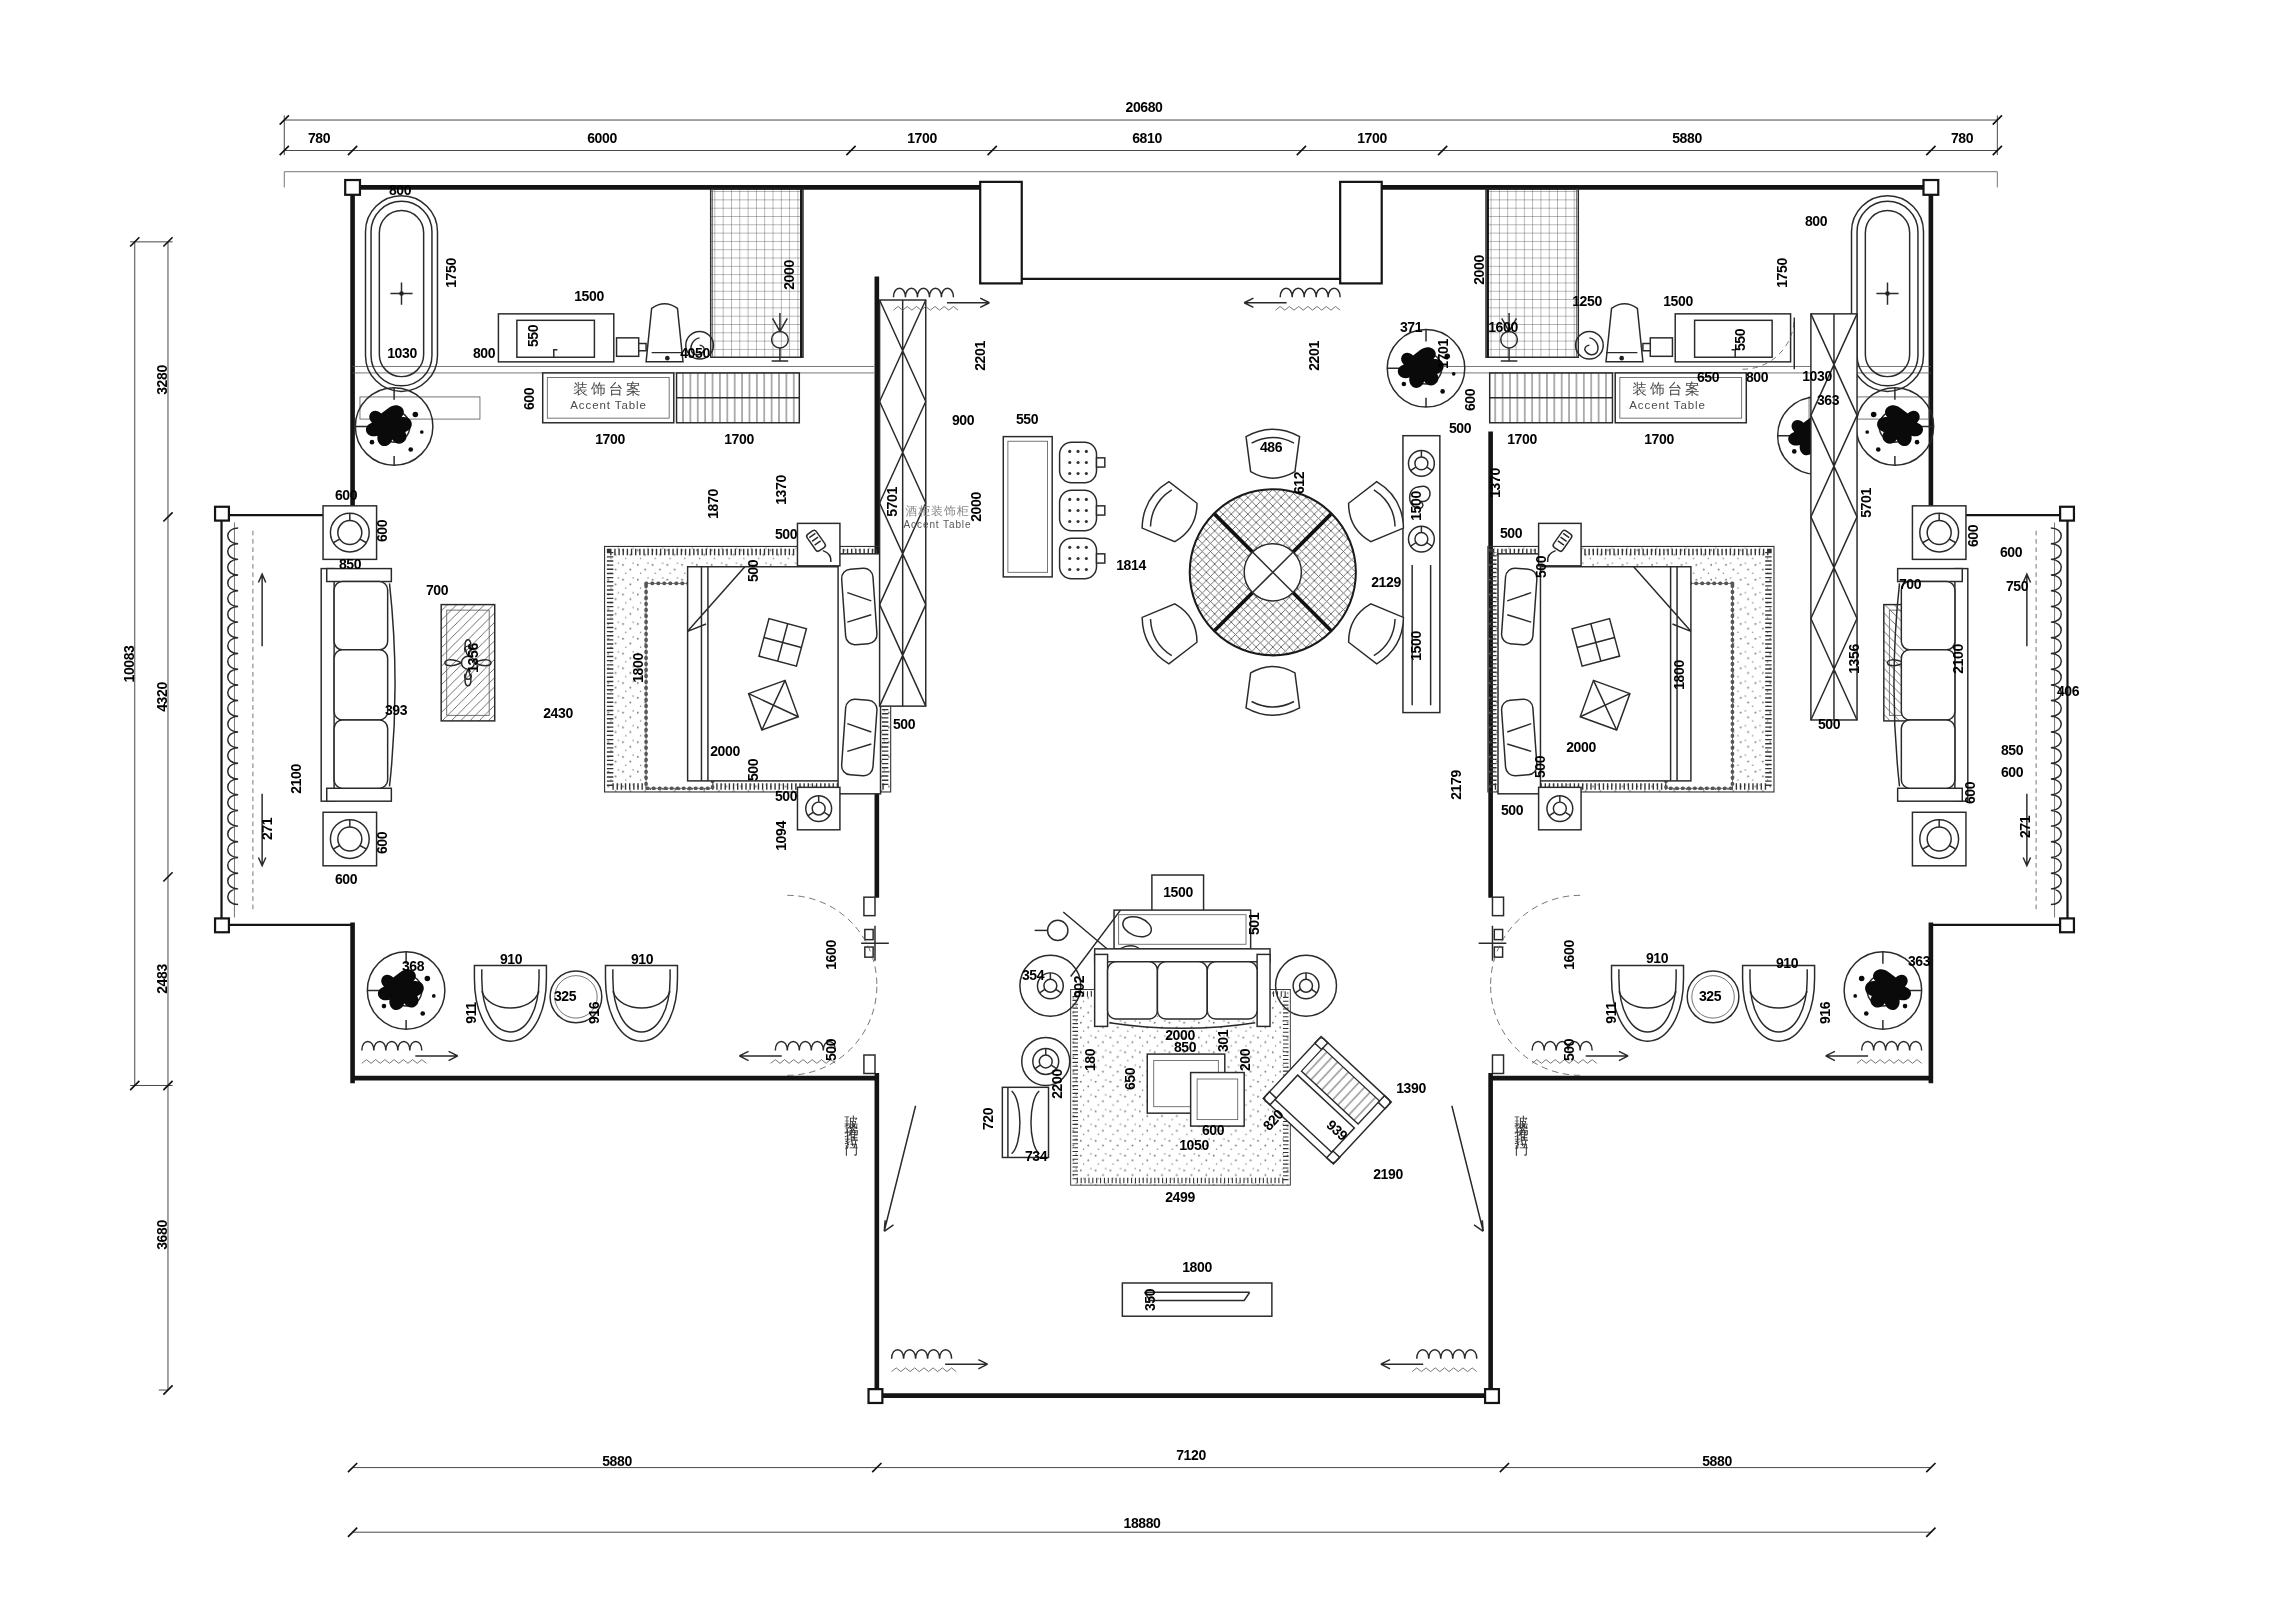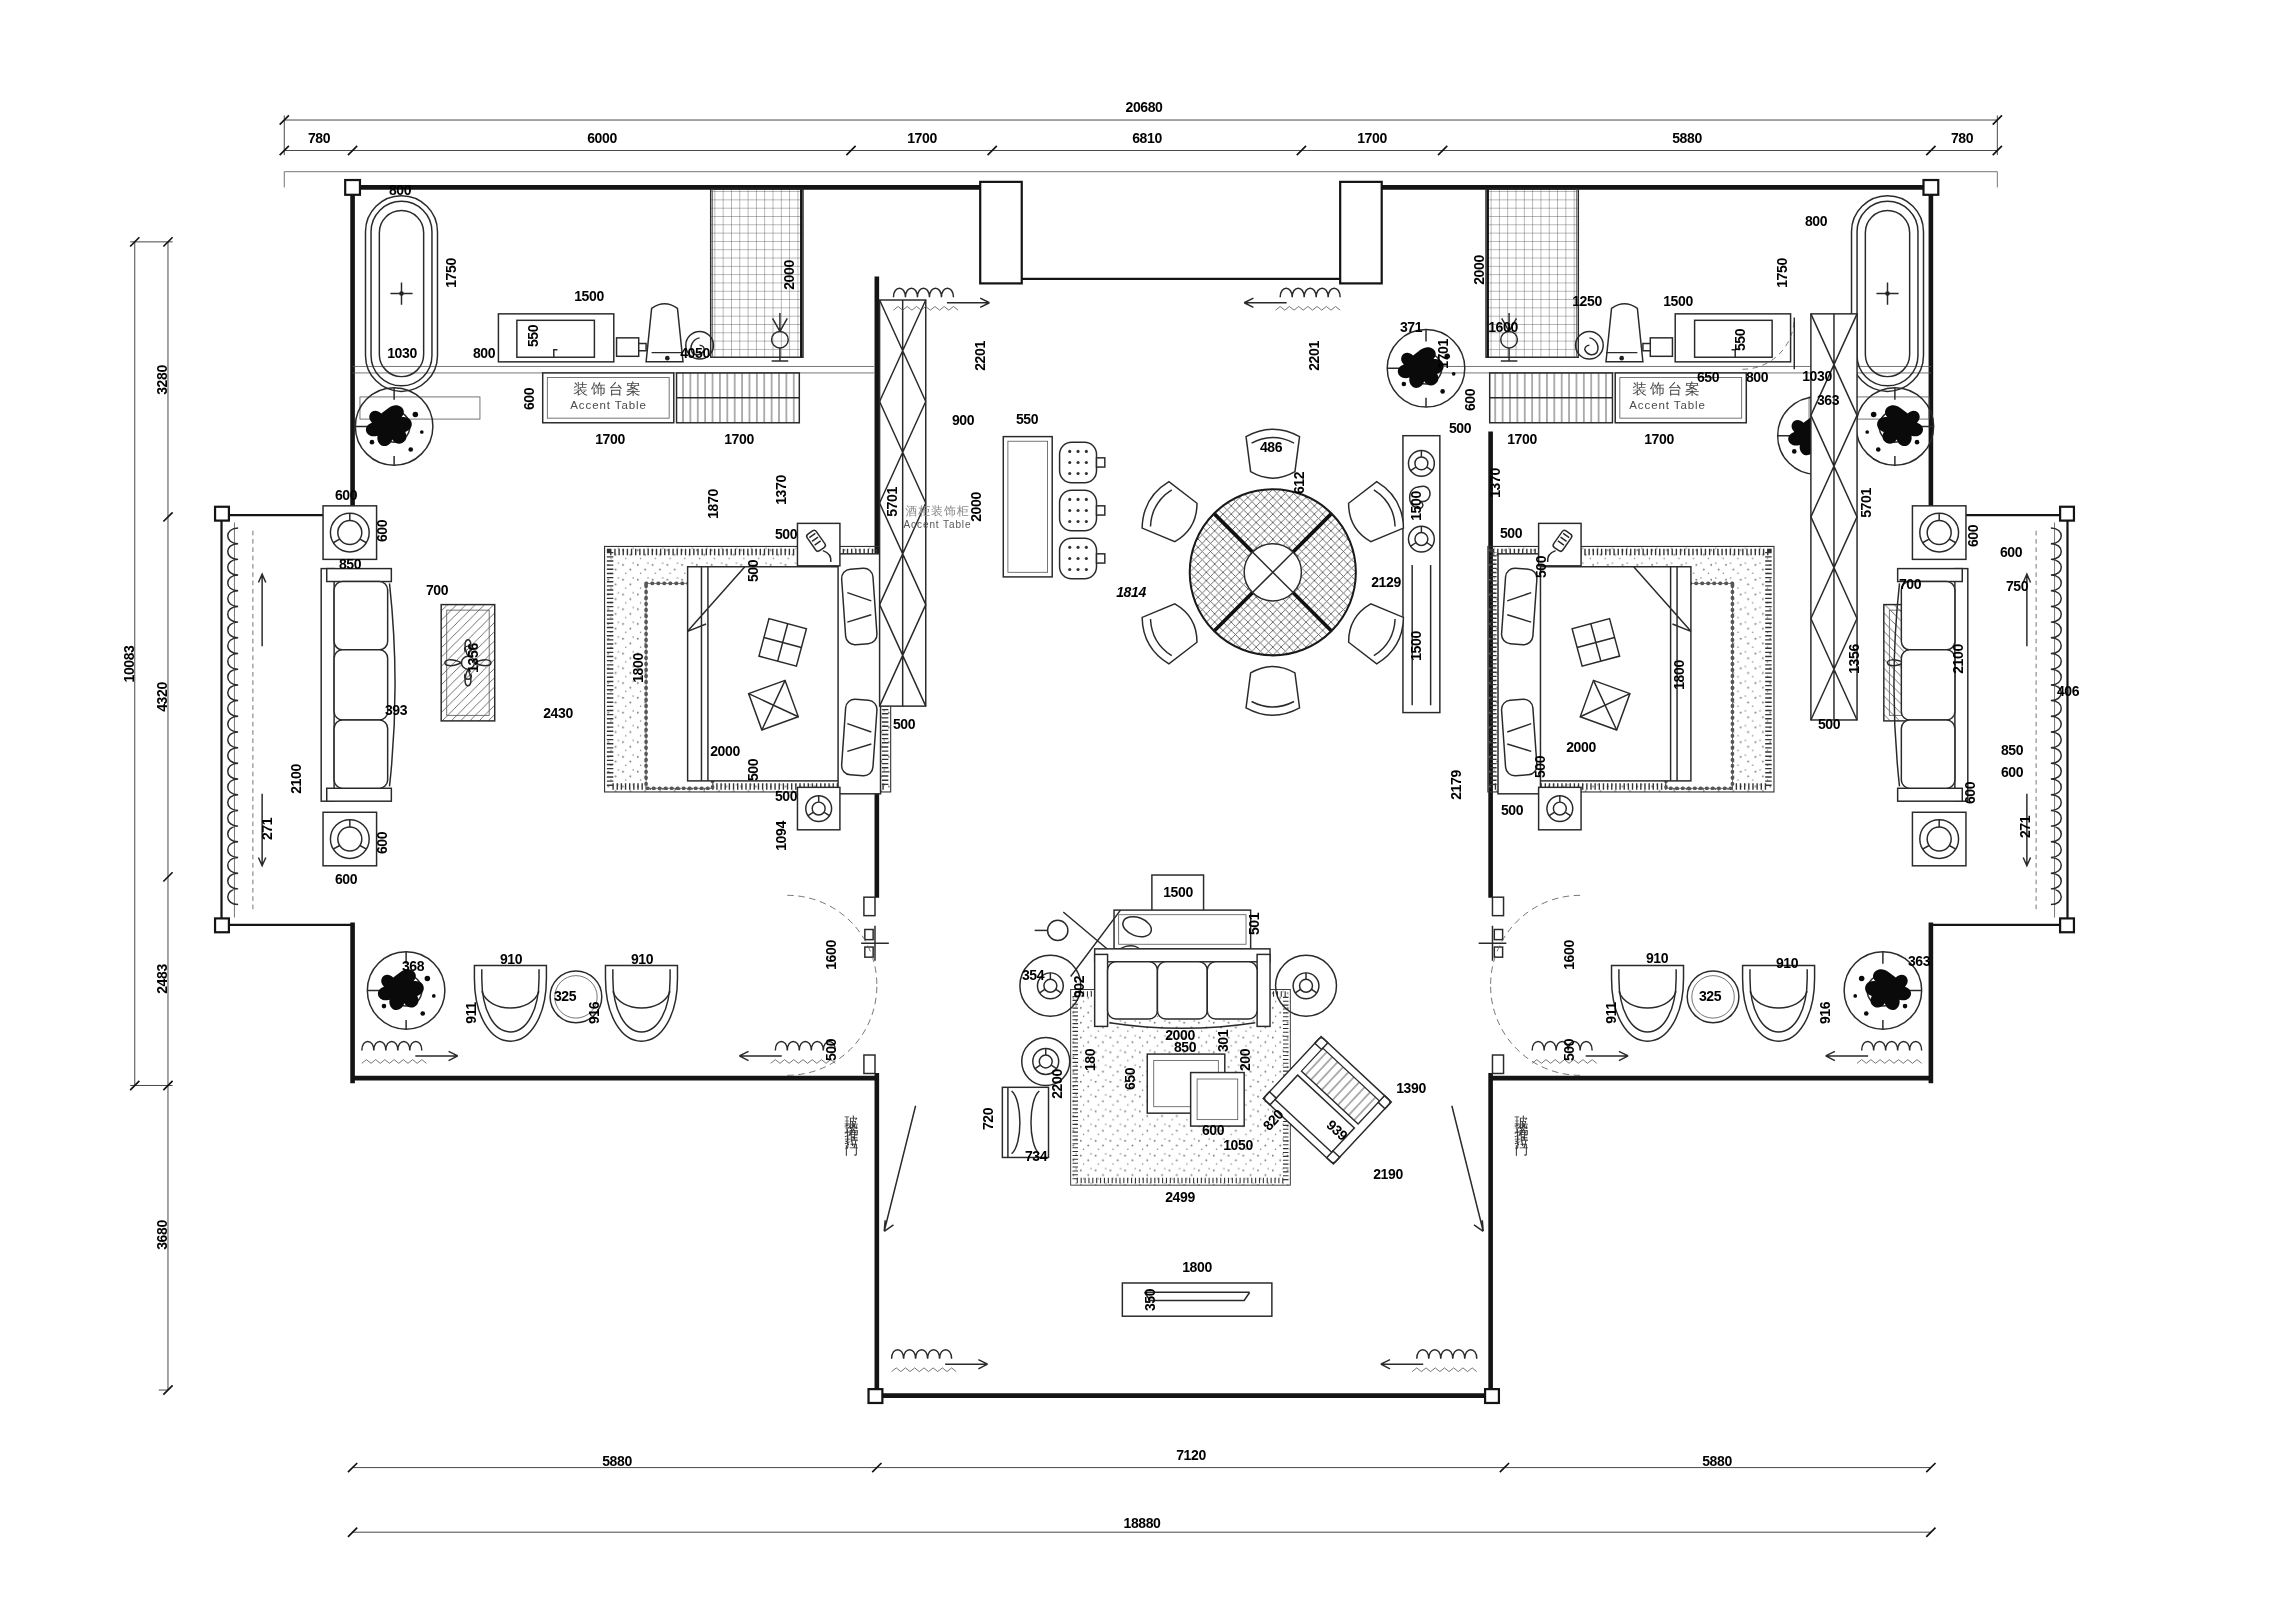--- a/index.html
+++ b/index.html
@@ -442,21 +442,21 @@
       <span class="dim" style="left: 789px; top: 275px; transform: translate(-50%, -50%) rotate(-90deg);">2000</span>
       <span class="dim" style="left: 529px; top: 399px; transform: translate(-50%, -50%) rotate(-90deg);">600</span>
       <span class="dim" style="left: 610px; top: 439px; transform: translate(-50%, -50%) rotate(0deg);">1700</span>
       <span class="dim" style="left: 739px; top: 439px; transform: translate(-50%, -50%) rotate(0deg);">1700</span>
       <span class="dim" style="left: 980px; top: 356px; transform: translate(-50%, -50%) rotate(-90deg);">2201</span>
       <span class="dim" style="left: 963px; top: 420px; transform: translate(-50%, -50%) rotate(0deg);">900</span>
       <span class="dim" style="left: 1027px; top: 419px; transform: translate(-50%, -50%) rotate(0deg);">550</span>
       <span class="dim" style="left: 976px; top: 507px; transform: translate(-50%, -50%) rotate(-90deg);">2000</span>
       <span class="dim" style="left: 892px; top: 502px; transform: translate(-50%, -50%) rotate(-90deg);">5701</span>
       <span class="dim" style="left: 904px; top: 724px; transform: translate(-50%, -50%) rotate(0deg);">500</span>
-      <span class="dim" style="left: 1131px; top: 592px; transform: translate(-50%, -50%) rotate(0deg); font-style: italic;">1814</span>
+      <span class="dim" style="left: 1131px; top: 565px; transform: translate(-50%, -50%) rotate(0deg);">1814</span>
       <span class="dim" style="left: 713px; top: 504px; transform: translate(-50%, -50%) rotate(-90deg);">1870</span>
       <span class="dim" style="left: 781px; top: 490px; transform: translate(-50%, -50%) rotate(-90deg);">1370</span>
       <span class="dim" style="left: 786px; top: 534px; transform: translate(-50%, -50%) rotate(0deg);">500</span>
       <span class="dim" style="left: 753px; top: 571px; transform: translate(-50%, -50%) rotate(-90deg);">500</span>
       <span class="dim" style="left: 437px; top: 590px; transform: translate(-50%, -50%) rotate(0deg);">700</span>
       <span class="dim" style="left: 473px; top: 658px; transform: translate(-50%, -50%) rotate(-90deg);">1356</span>
       <span class="dim" style="left: 396px; top: 710px; transform: translate(-50%, -50%) rotate(0deg);">393</span>
       <span class="dim" style="left: 558px; top: 713px; transform: translate(-50%, -50%) rotate(0deg); text-align: center;">2430</span>
       <span class="dim" style="left: 638px; top: 668px; transform: translate(-50%, -50%) rotate(-90deg);">1800</span>
       <span class="dim" style="left: 725px; top: 751px; transform: translate(-50%, -50%) rotate(0deg);">2000</span>
@@ -519,21 +519,21 @@
       <span class="dim" style="left: 1033px; top: 975px; transform: translate(-50%, -50%) rotate(0deg);">354</span>
       <span class="dim" style="left: 1079px; top: 987px; transform: translate(-50%, -50%) rotate(-90deg);">902</span>
       <span class="dim" style="left: 1180px; top: 1035px; transform: translate(-50%, -50%) rotate(0deg);">2000</span>
       <span class="dim" style="left: 1185px; top: 1047px; transform: translate(-50%, -50%) rotate(0deg);">850</span>
       <span class="dim" style="left: 1223px; top: 1041px; transform: translate(-50%, -50%) rotate(-90deg);">301</span>
       <span class="dim" style="left: 1090px; top: 1060px; transform: translate(-50%, -50%) rotate(-90deg);">180</span>
       <span class="dim" style="left: 1130px; top: 1079px; transform: translate(-50%, -50%) rotate(-90deg);">650</span>
       <span class="dim" style="left: 1245px; top: 1060px; transform: translate(-50%, -50%) rotate(-90deg);">200</span>
       <span class="dim" style="left: 1057px; top: 1084px; transform: translate(-50%, -50%) rotate(-90deg);">2200</span>
       <span class="dim" style="left: 1213px; top: 1130px; transform: translate(-50%, -50%) rotate(0deg);">600</span>
-      <span class="dim" style="left: 1194px; top: 1145px; transform: translate(-50%, -50%) rotate(0deg); margin-left: 44px;">1050</span>
+      <span class="dim" style="left: 1194px; top: 1145px; transform: translate(-50%, -50%) rotate(0deg);">1050</span>
       <span class="dim" style="left: 988px; top: 1119px; transform: translate(-50%, -50%) rotate(-90deg);">720</span>
       <span class="dim" style="left: 1036px; top: 1156px; transform: translate(-50%, -50%) rotate(0deg);">734</span>
       <span class="dim" style="left: 1180px; top: 1197px; transform: translate(-50%, -50%) rotate(0deg);">2499</span>
       <span class="dim" style="left: 1273px; top: 1120px; transform: translate(-50%, -50%) rotate(-48deg);">820</span>
       <span class="dim" style="left: 1337px; top: 1130px; transform: translate(-50%, -50%) rotate(42deg);">939</span>
       <span class="dim" style="left: 1411px; top: 1088px; transform: translate(-50%, -50%) rotate(0deg);">1390</span>
       <span class="dim" style="left: 1388px; top: 1174px; transform: translate(-50%, -50%) rotate(0deg);">2190</span>
       <span class="dim" style="left: 1197px; top: 1267px; transform: translate(-50%, -50%) rotate(0deg);">1800</span>
       <span class="dim" style="left: 1150px; top: 1300px; transform: translate(-50%, -50%) rotate(-90deg);">350</span>
       <span class="dim" style="left: 413px; top: 966px; transform: translate(-50%, -50%) rotate(0deg);">368</span>

